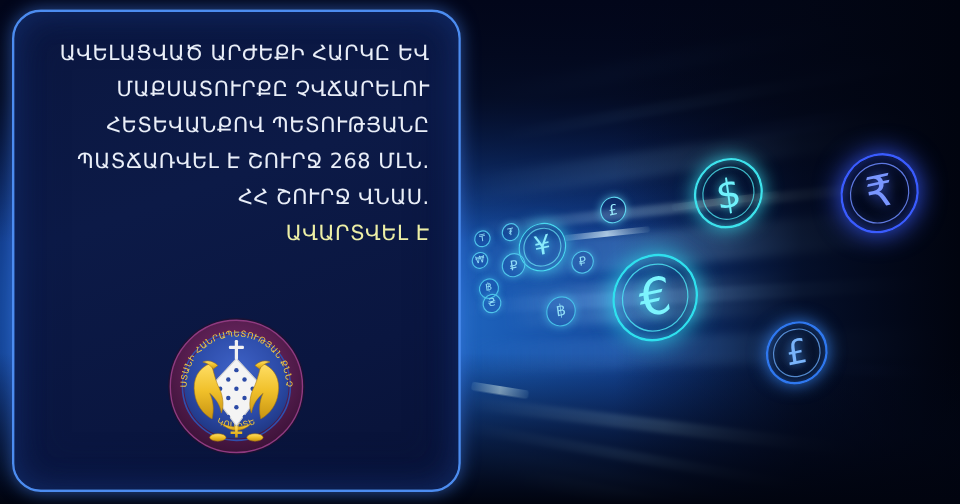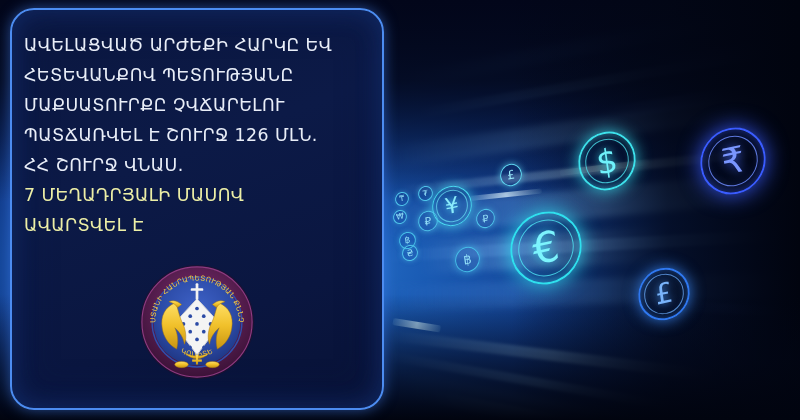--- a/index.html
+++ b/index.html
@@ -57,21 +57,21 @@
     box-shadow:0 0 14px rgba(70,130,240,.55), inset 0 0 40px rgba(10,25,70,.8);
     overflow:hidden;
   }
   #panel .inner-glow{
     position:absolute;inset:0;border-radius:22px;
     box-shadow:inset 0 0 26px rgba(40,90,190,.30);
     pointer-events:none;
   }
   #headline{
     position:absolute;left:12px;right:24px;top:20px;
-    text-align:left;
+    text-align:right;
   }
   #headline .ln{
     color:#e9eef8;
     font-size:17.4px;
     letter-spacing:.4px;
     line-height:30px;
     white-space:nowrap;
     font-weight:400;
   }
   #headline .hl{
@@ -193,25 +193,24 @@
                 box-shadow:0 0 5px rgba(79,196,234,.45);">
       <span class="sym" style="color:#8fdcf6;font-size:8px;">₩</span>
     </div>
   </div>
 
   <div id="panel">
     <div class="inner-glow"></div>
 
     <div id="headline">
       <div class="ln">ԱՎԵԼԱՑՎԱԾ ԱՐԺԵՔԻ ՀԱՐԿԸ ԵՎ</div>
+      <div class="ln">ՄԱՔՍԱՏՈՒՐՔԸ ՉՎՃԱՐԵԼՈՒ</div>
       <div class="ln">ՀԵՏԵՎԱՆՔՈՎ ՊԵՏՈՒԹՅԱՆԸ</div>
-      <div class="ln">ՄԱՔՍԱՏՈՒՐՔԸ ՉՎՃԱՐԵԼՈՒ</div>
-      <div class="ln">ՊԱՏՃԱՌՎԵԼ Է ՇՈՒՐՋ 126 ՄԼՆ.</div>
+      <div class="ln">ՊԱՏՃԱՌՎԵԼ Է ՇՈՒՐՋ 268 ՄԼՆ.</div>
       <div class="ln">ՀՀ ՇՈՒՐՋ ՎՆԱՍ.</div>
-      <div class="ln hl">7 ՄԵՂԱԴՐՅԱԼԻ ՄԱՍՈՎ</div>
       <div class="ln hl">ԱՎԱՐՏՎԵԼ Է</div>
     </div>
 
     <div id="emblem-wrap">
       <svg width="116" height="116" viewBox="0 0 120 120">
         <defs>
           <radialGradient id="ringg" cx="50%" cy="38%" r="62%">
             <stop offset="0%" stop-color="#7b2a6e"></stop>
             <stop offset="58%" stop-color="#5a1f52"></stop>
             <stop offset="100%" stop-color="#3c1238"></stop>

